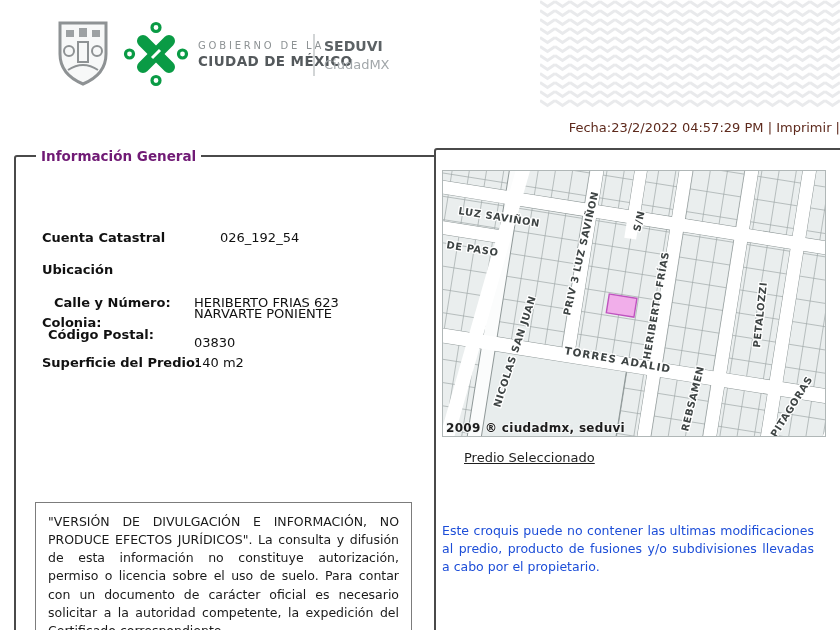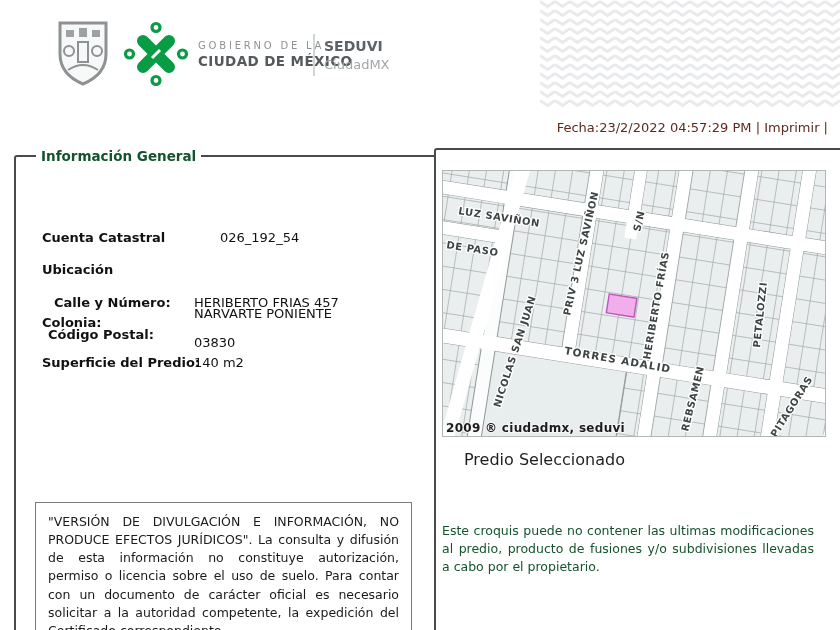--- a/index.html
+++ b/index.html
@@ -6,48 +6,48 @@
   body{
     width:840px;height:630px;position:relative;overflow:hidden;
     background:#ffffff;
     font-family:"DejaVu Sans","Liberation Sans",sans-serif;
     color:#111111;
   }
   
   .brand-svg{position:absolute;left:52px;top:18px;}
   .herringbone{position:absolute;left:540px;top:0;}
   .date-line{
-    position:absolute;top:120px;right:0;padding-right:12px;
+    position:absolute;top:120px;right:0;padding-right:0;
     font-size:13px;color:#5e2a1d;white-space:nowrap;
   }
   .date-line a{color:#5e2a1d;text-decoration:none;}
   
   .panel{
     position:absolute;top:148px;height:470px;margin:0;
     border:2px solid #4a4a4a;border-radius:3px;background:#ffffff;
   }
   .panel legend{
-    font-size:13.5px;font-weight:bold;color:#14532d;
+    font-size:13.5px;font-weight:bold;color:#701a75;
     padding:0 5px;margin-left:8px;
   }
   #panel-general{left:14px;width:406px;}
   #panel-ubicacion{left:434px;width:395px;}
   .abs{position:absolute;}
   .flabel{font-weight:bold;font-size:13px;white-space:nowrap;}
   .fvalue{font-size:13px;white-space:nowrap;text-align:right;}
   .disclaimer{
     left:19px;top:338px;width:351px;
     border:1px solid #7c7c7c;padding:10px 12px;
     font-size:12.5px;line-height:1.45;text-align:justify;color:#1a1a1a;
   }
   .map-frame{left:6px;top:20px;}
-  .selected-caption{left:28px;top:300px;font-size:16px;color:#1f1f1f;}
+  .selected-caption{left:28px;top:300px;font-size:13px;color:#1f1f1f;text-decoration:underline;}
   .map-note{
     left:6px;top:372px;width:372px;margin:0;
-    font-size:12.5px;line-height:1.45;text-align:justify;color:#14532d;
+    font-size:12.5px;line-height:1.45;text-align:justify;color:#1d4ed8;
   }
   
   .street-label{
     font-family:"DejaVu Sans","Liberation Sans",sans-serif;
     font-size:10px;font-weight:bold;fill:#3e4444;letter-spacing:.6px;
     paint-order:stroke;stroke:#ffffff;stroke-width:2.6px;stroke-linejoin:round;
   }
   .street-label.big{font-size:10.5px;letter-spacing:1px;}
   .map-credit{
     font-family:"DejaVu Sans","Liberation Sans",sans-serif;
@@ -105,21 +105,21 @@
 
 <fieldset class="panel" id="panel-general">
   <legend>Información General</legend>
 
   <div class="abs flabel" style="left:26px;top:66px;text-align:center;">Cuenta Catastral</div>
   <div class="abs fvalue" style="left:204px;top:66px;">026_192_54</div>
 
   <div class="abs flabel" style="left:26px;top:98px;">Ubicación</div>
 
   <div class="abs flabel" style="left:26px;top:131px;margin-left:12px;">Calle y Número:</div>
-  <div class="abs fvalue" style="left:178px;top:131px;">HERIBERTO FRIAS 457</div>
+  <div class="abs fvalue" style="left:178px;top:131px;">HERIBERTO FRIAS 623</div>
 
   <div class="abs flabel" style="left:26px;top:151px;">Colonia:</div>
   <div class="abs fvalue" style="left:178px;top:142px;">NARVARTE PONIENTE</div>
 
   <div class="abs flabel" style="left:26px;top:163px;margin-left:6px;">Código Postal:</div>
   <div class="abs fvalue" style="left:178px;top:171px;">03830</div>
 
   <div class="abs flabel" style="left:26px;top:191px;text-align:right;">Superficie del Predio:</div>
   <div class="abs fvalue" style="left:178px;top:191px;">140 m2</div>
 

